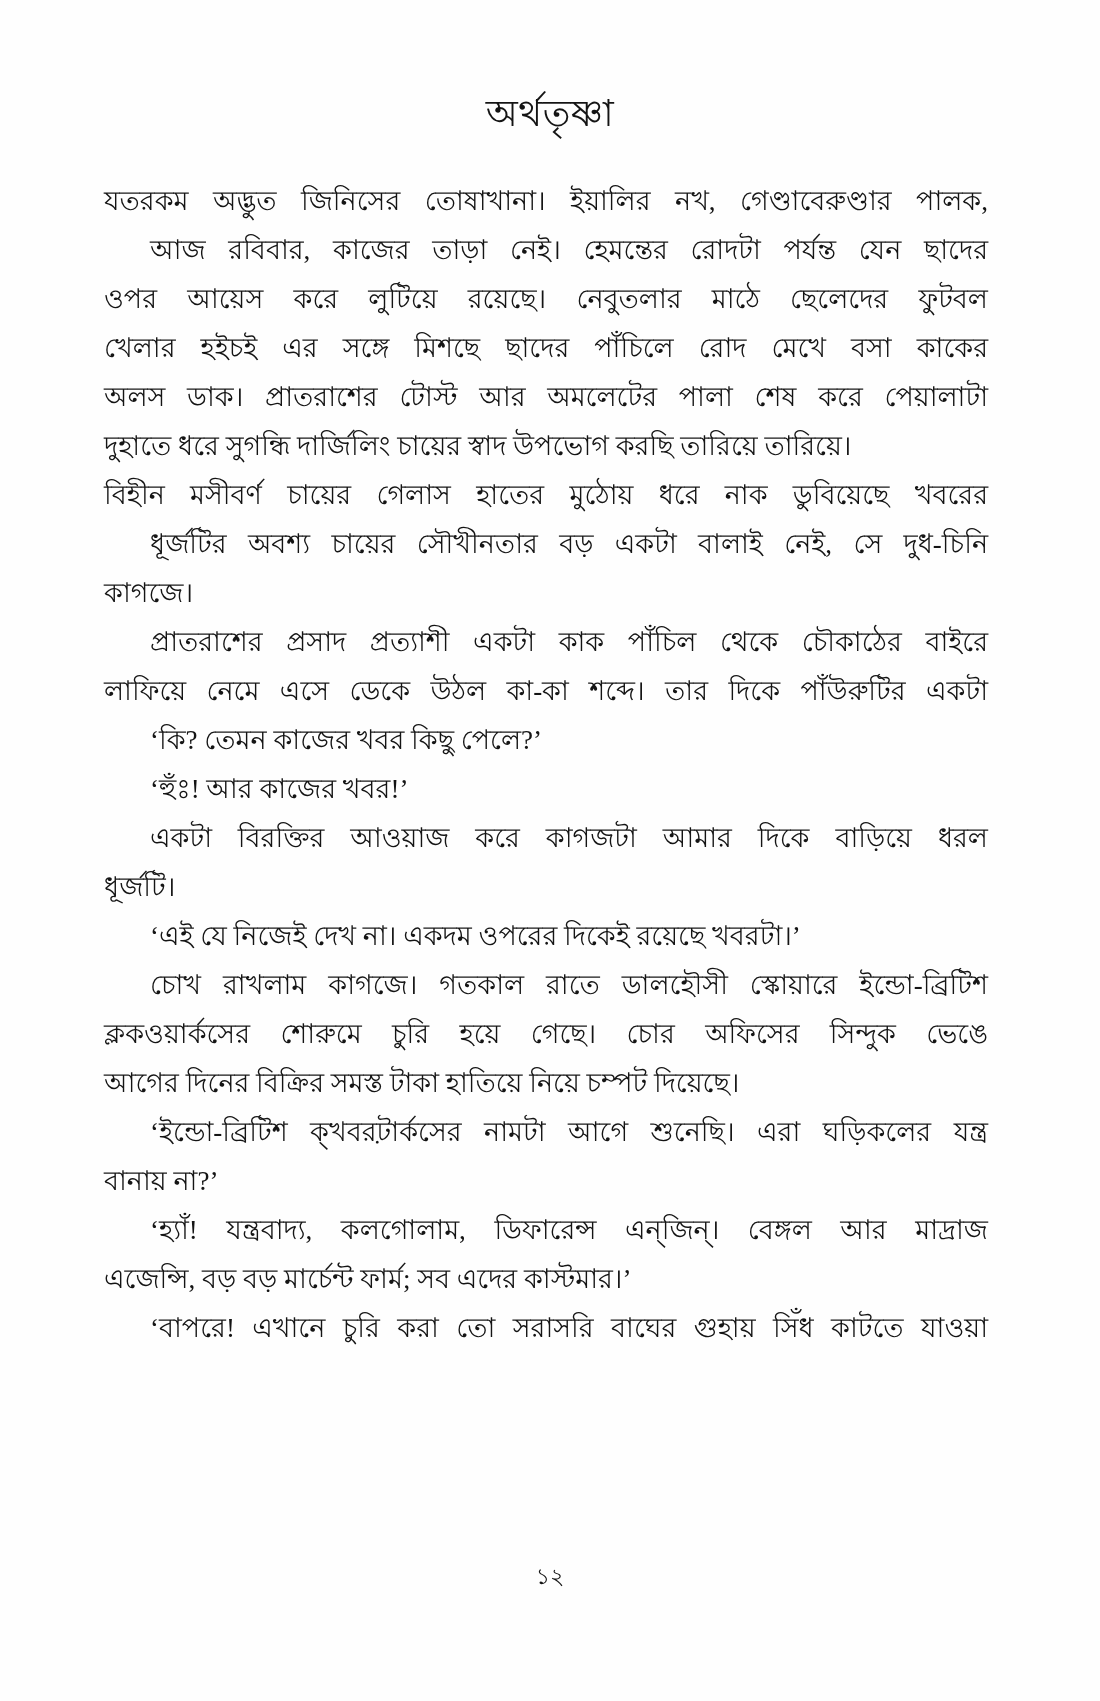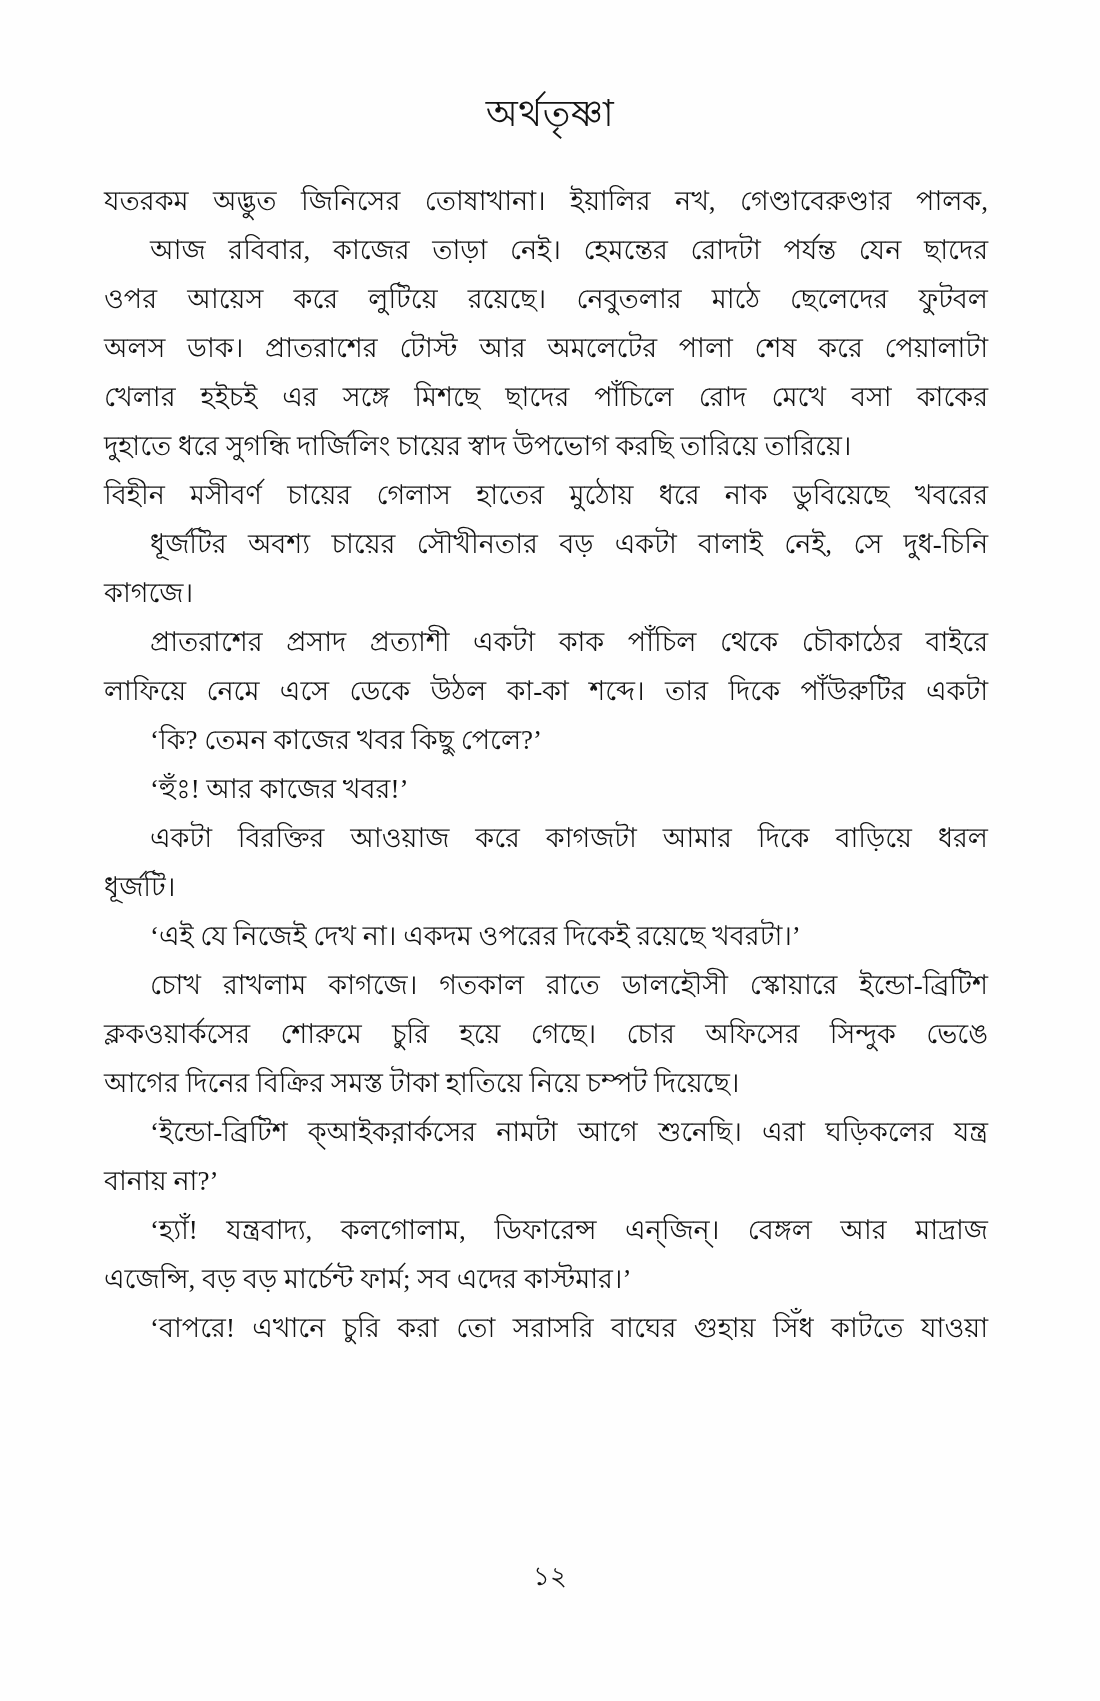--- a/index.html
+++ b/index.html
@@ -46,39 +46,39 @@
   }
   .line.indent {
     text-indent: 46px;
   }
   .page-number {
     position: absolute;
     bottom: 106px;
     left: 0;
     right: 0;
     text-align: center;
-    font-size: 26px;
+    font-size: 22px;
     line-height: 36px;
   }
 </style>
 </head>
 <body>
 
 <div class="page" style="--paper: #fefefe; --ink: #141414;">
   <div class="running-head">অর্থতৃষ্ণা</div>
 
   <div class="text-body">
       <div class="paragraph">
         <div class="line">যতরকম অদ্ভুত জিনিসের তোষাখানা। ইয়ালির নখ, গেণ্ডাবেরুণ্ডার পালক,</div>
       </div>
       <div class="paragraph">
         <div class="line indent">আজ রবিবার, কাজের তাড়া নেই। হেমন্তের রোদটা পর্যন্ত যেন ছাদের</div>
         <div class="line">ওপর আয়েস করে লুটিয়ে রয়েছে। নেবুতলার মাঠে ছেলেদের ফুটবল</div>
+        <div class="line">খেলার হইচই এর সঙ্গে মিশছে ছাদের পাঁচিলে রোদ মেখে বসা কাকের</div>
         <div class="line">অলস ডাক। প্রাতরাশের টোস্ট আর অমলেটের পালা শেষ করে পেয়ালাটা</div>
-        <div class="line">খেলার হইচই এর সঙ্গে মিশছে ছাদের পাঁচিলে রোদ মেখে বসা কাকের</div>
         <div class="line no-justify">দুহাতে ধরে সুগন্ধি দার্জিলিং চায়ের স্বাদ উপভোগ করছি তারিয়ে তারিয়ে।</div>
       </div>
       <div class="paragraph">
         <div class="line">বিহীন মসীবর্ণ চায়ের গেলাস হাতের মুঠোয় ধরে নাক ডুবিয়েছে খবরের</div>
         <div class="line indent">ধূর্জটির অবশ্য চায়ের সৌখীনতার বড় একটা বালাই নেই, সে দুধ-চিনি</div>
         <div class="line no-justify">কাগজে।</div>
       </div>
       <div class="paragraph">
         <div class="line indent">প্রাতরাশের প্রসাদ প্রত্যাশী একটা কাক পাঁচিল থেকে চৌকাঠের বাইরে</div>
         <div class="line">লাফিয়ে নেমে এসে ডেকে উঠল কা-কা শব্দে। তার দিকে পাঁউরুটির একটা</div>
@@ -95,21 +95,21 @@
       </div>
       <div class="paragraph">
         <div class="line indent no-justify">‘এই যে নিজেই দেখ না। একদম ওপরের দিকেই রয়েছে খবরটা।’</div>
       </div>
       <div class="paragraph">
         <div class="line indent">চোখ রাখলাম কাগজে। গতকাল রাতে ডালহৌসী স্কোয়ারে ইন্ডো-ব্রিটিশ</div>
         <div class="line">ক্লকওয়ার্কসের শোরুমে চুরি হয়ে গেছে। চোর অফিসের সিন্দুক ভেঙে</div>
         <div class="line no-justify">আগের দিনের বিক্রির সমস্ত টাকা হাতিয়ে নিয়ে চম্পট দিয়েছে।</div>
       </div>
       <div class="paragraph">
-        <div class="line indent">‘ইন্ডো-ব্রিটিশ ক্আইকর়ার্কসের নামটা আগে শুনেছি। এরা ঘড়িকলের যন্ত্র</div>
+        <div class="line indent">‘ইন্ডো-ব্রিটিশ ক্খবরট়ার্কসের নামটা আগে শুনেছি। এরা ঘড়িকলের যন্ত্র</div>
         <div class="line no-justify">বানায় না?’</div>
       </div>
       <div class="paragraph">
         <div class="line indent">‘হ্যাঁ! যন্ত্রবাদ্য, কলগোলাম, ডিফারেন্স এন্‌জিন্‌। বেঙ্গল আর মাদ্রাজ</div>
         <div class="line no-justify">এজেন্সি, বড় বড় মার্চেন্ট ফার্ম; সব এদের কাস্টমার।’</div>
       </div>
       <div class="paragraph">
         <div class="line indent">‘বাপরে! এখানে চুরি করা তো সরাসরি বাঘের গুহায় সিঁধ কাটতে যাওয়া</div>
       </div>
     </div>

